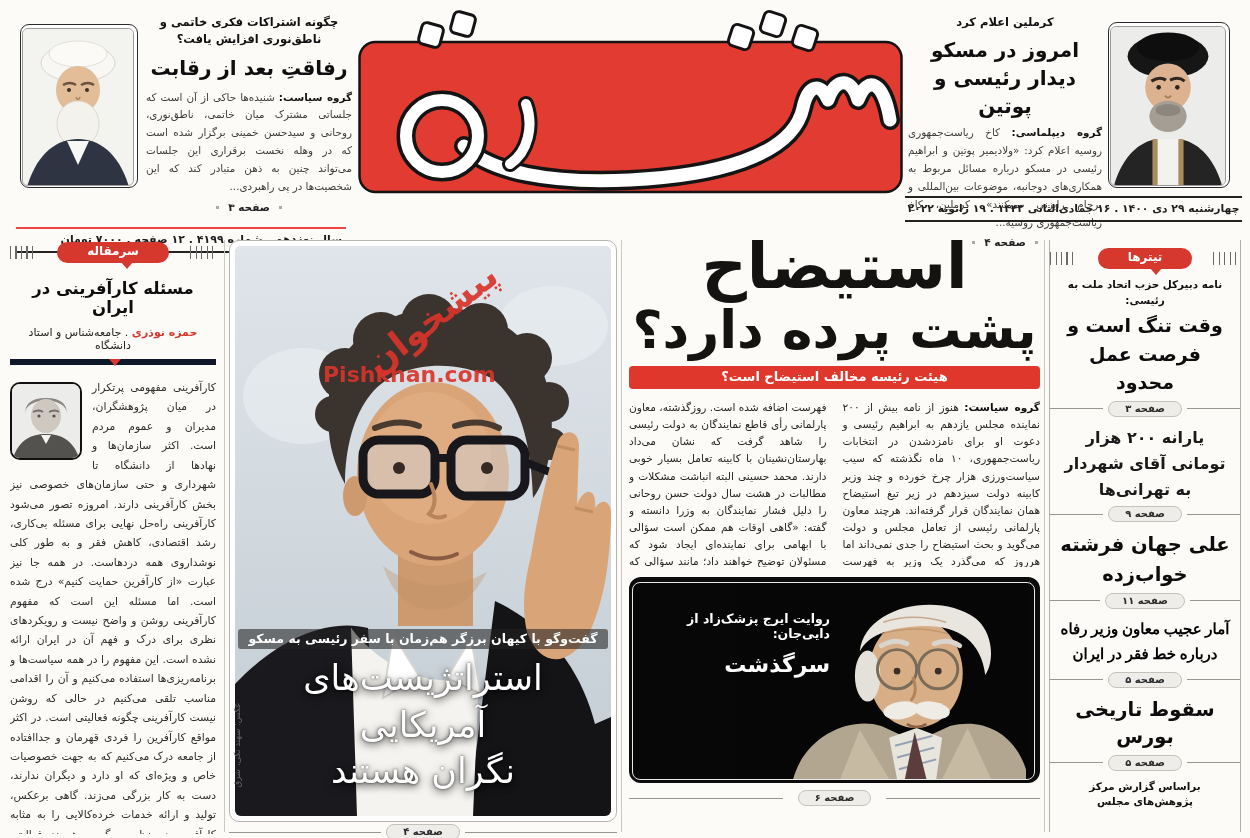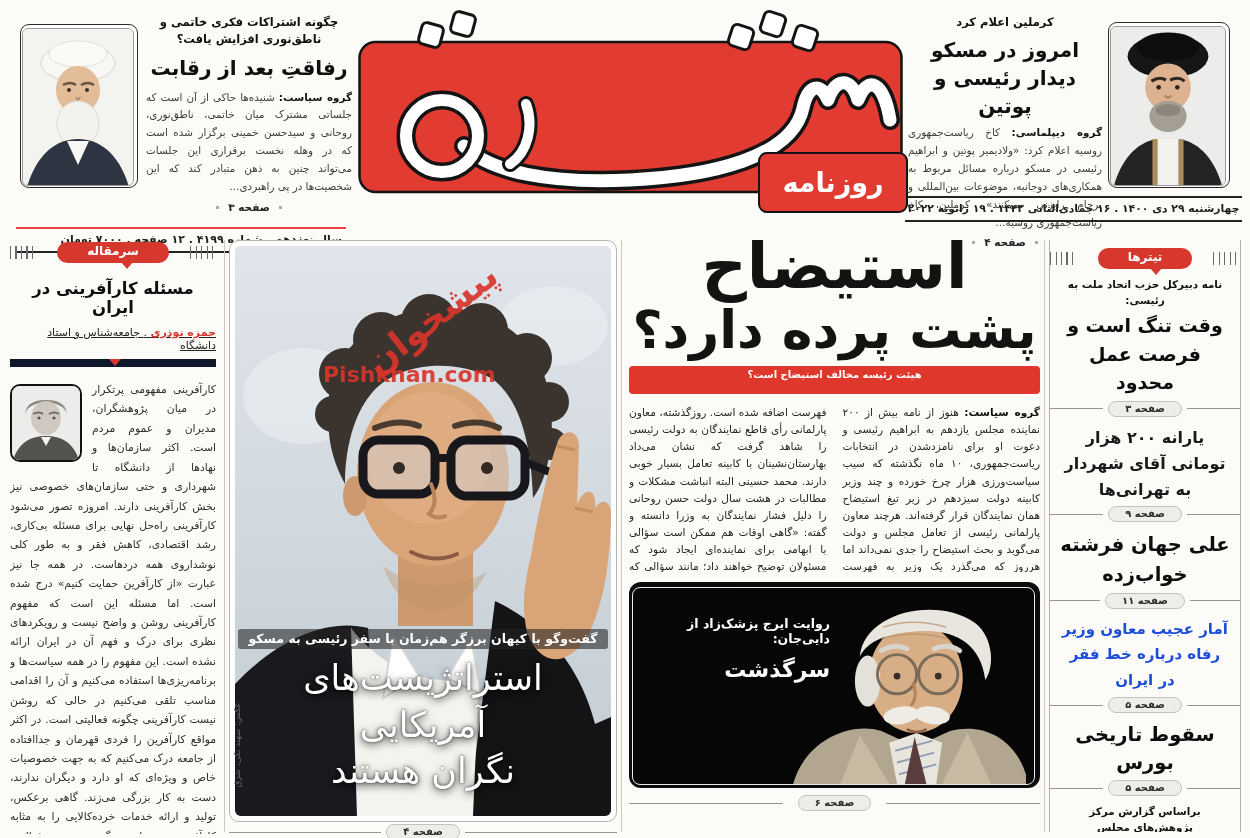--- a/index.html
+++ b/index.html
@@ -36,21 +36,21 @@
              font-size:27px;font-weight:bold;z-index:5;}
   #info-left{position:absolute;left:16px;top:199px;width:330px;border-top:2px solid #ef4444;border-bottom:2px solid #232323;
              padding:4px 4px 5px;font-size:11px;font-weight:bold;text-align:right;color:#1d1d1d;box-sizing:border-box;margin-top:28px;}
   #date-right{position:absolute;left:905px;top:196px;width:337px;border-top:2px solid #232323;border-bottom:2px solid #232323;
              padding:4px 0 5px;font-size:10.8px;font-weight:bold;text-align:center;color:#1d1d1d;box-sizing:border-box;}
   
   .vdiv{position:absolute;top:240px;height:592px;width:0;border-left:1px solid #ccc8c2;}
   
   #editorial{position:absolute;left:10px;top:242px;width:206px;height:592px;overflow:hidden;}
   #ed-title{font-size:16.5px;font-weight:bold;text-align:center;margin:16px 0 9px;color:#0e0e0e;}
-  #ed-byline{position:relative;font-size:11px;text-align:right;padding-bottom:7px;border-bottom:8px solid #0f172a;color:#222;text-decoration:underline;}
+  #ed-byline{position:relative;font-size:11px;text-align:center;padding-bottom:7px;border-bottom:6px solid #0f172a;color:#222;}
   #ed-byline .name{color:#d6382e;font-weight:bold;}
   #ed-byline:after{content:"";position:absolute;bottom:-7px;left:48%;border:6px solid transparent;border-top:7px solid #d6382e;border-bottom:0;}
   #ed-body{margin-top:13px;font-size:10.8px;line-height:1.8;text-align:justify;color:#2e2e2e;}
   #ed-photo{float:left;width:68px;height:74px;margin:4px 10px 4px 0;border:2px solid #111;border-radius:10px;overflow:hidden;background:#e9e9e9;}
   #ed-photo svg{display:block;width:100%;height:100%;}
   
   #photo-col{position:absolute;left:229px;top:240px;width:388px;height:582px;background:#fff;border:1px solid #b7b3ad;
              border-radius:10px;padding:5px;box-sizing:border-box;}
   #photo-scene{position:relative;width:100%;height:100%;border-radius:6px;overflow:hidden;background:#cfd6db;}
   #photo-scene svg{position:absolute;inset:0;width:100%;height:100%;}
@@ -62,42 +62,42 @@
   #photo-cap .big{margin-top:6px;color:#fff;font-size:35px;font-weight:normal;line-height:1.32;
                   text-shadow:0 2px 8px rgba(0,0,0,.85),0 0 3px rgba(0,0,0,.7);}
   #photo-credit{position:absolute;left:-58px;bottom:70px;width:132px;height:12px;transform:rotate(-90deg);
                 font-size:8.5px;color:#666;text-align:center;white-space:nowrap;}
   #photo-pill{position:absolute;left:229px;top:824px;width:388px;}
   
   #main-col{position:absolute;left:629px;top:234px;width:411px;}
   #mc-h1{font-size:63px;font-weight:bold;line-height:1.06;text-align:center;color:#141312;}
   #mc-h2{font-size:52px;font-weight:bold;line-height:1.12;text-align:center;color:#141312;}
   #mc-bar{margin-top:7px;background:#e0372c;border-radius:4px;color:#fff;text-align:center;
-          font-size:10px;font-weight:bold;padding:3px 0 14px;}
+          font-size:13px;font-weight:bold;padding:3px 0 5px;}
   #mc-body{display:flex;gap:16px;margin-top:10px;height:168px;overflow:hidden;
            font-size:10.6px;line-height:1.62;text-align:justify;color:#262626;}
   #mc-body>div{flex:1;}
   #mc-body b{color:#0e0e0e;}
   #uncle-box{position:relative;margin-top:10px;height:206px;background:#0b0b0b;border-radius:12px;padding:5px;box-sizing:border-box;}
   #uncle-inner{position:relative;width:100%;height:100%;border:1px solid #e9e9e9;border-radius:8px;overflow:hidden;background:#070707;}
   #uncle-inner svg{position:absolute;right:8px;top:0;height:100%;width:72%;}
   #uncle-text{position:absolute;left:12px;top:34px;width:46%;color:#fff;z-index:2;}
   #uncle-text .kick{font-size:12.5px;font-weight:bold;}
   #uncle-text .l{font-size:22px;font-weight:bold;margin-top:9px;line-height:1.35;}
   #uncle-pill{margin-top:7px;gap:10px;}
   
   #sidebar{position:absolute;left:1049px;top:240px;width:192px;height:592px;overflow:hidden;
            border-left:1px solid #b3afa9;border-right:1px solid #b3afa9;box-sizing:border-box;}
   .sb-item{padding:8px 9px 4px;text-align:center;}
   .sb-kicker{font-size:10.4px;font-weight:bold;color:#101010;margin-bottom:3px;line-height:1.5;}
   .sb-h{font-weight:bold;color:#0d0d0d;}
   .sb-h.heavy1{font-size:19px;line-height:1.5;}
   .sb-h.med2{font-size:16px;line-height:1.62;color:#1a1a1a;}
   .sb-h.heavy3{font-size:19.5px;line-height:1.5;}
-  .sb-h.med4{font-size:15px;line-height:1.7;color:#1d4ed8;}
+  .sb-h.med4{font-size:15px;line-height:1.7;color:#000000;font-family:Liberation Serif, serif;}
   .sb-h.heavy5{font-size:19.5px;line-height:1.4;}
 </style>
 </head>
 <body>
 
 <div class="page">
 
   <div class="photo-frame" id="tl-photo">
     <div class="inner">
       <svg viewBox="0 0 110 160" preserveAspectRatio="xMidYMid slice">
@@ -139,23 +139,20 @@
         <path d="M532,112 C526,74 510,66 500,92 C494,70 478,68 470,92 C463,74 450,76 445,100 C434,150 352,168 272,172 C192,176 132,164 106,138" stroke="#141414" stroke-width="20"></path>
         <path d="M532,112 C526,74 510,66 500,92 C494,70 478,68 470,92 C463,74 450,76 445,100 C434,150 352,168 272,172 C192,176 132,164 106,138" stroke="#ffffff" stroke-width="13"></path>
         <path d="M168,96 C176,118 170,144 152,156" stroke="#141414" stroke-width="16"></path>
         <path d="M168,96 C176,118 170,144 152,156" stroke="#ffffff" stroke-width="10"></path>
         <circle cx="84" cy="128" r="36" stroke="#141414" stroke-width="19"></circle>
         <circle cx="84" cy="128" r="36" stroke="#ffffff" stroke-width="12"></circle>
       </g>
     </svg>
   </div>
 
-  <div id="rooznameh">
-    <span>روزنامه</span>
-  </div>
 
   <div id="tr-text">
     <div class="hd-kicker">کرملین اعلام کرد</div>
     <div class="hd-title" style="margin-bottom:4px;">
       <div>امروز در مسکو</div>
       <div>دیدار رئیسی و پوتین</div>
     </div>
     <div class="hd-lede"><b>گروه دیپلماسی:</b> <span>کاخ ریاست‌جمهوری روسیه اعلام کرد: «ولادیمیر پوتین و ابراهیم رئیسی در مسکو درباره مسائل مربوط به همکاری‌های دوجانبه، موضوعات بین‌المللی و برجام رایزنی می‌کنند». کرملین، کاخ ریاست‌جمهوری روسیه...</span></div>
     <div class="pref" style="margin-top:4px;">صفحه ۴</div>
   </div>

